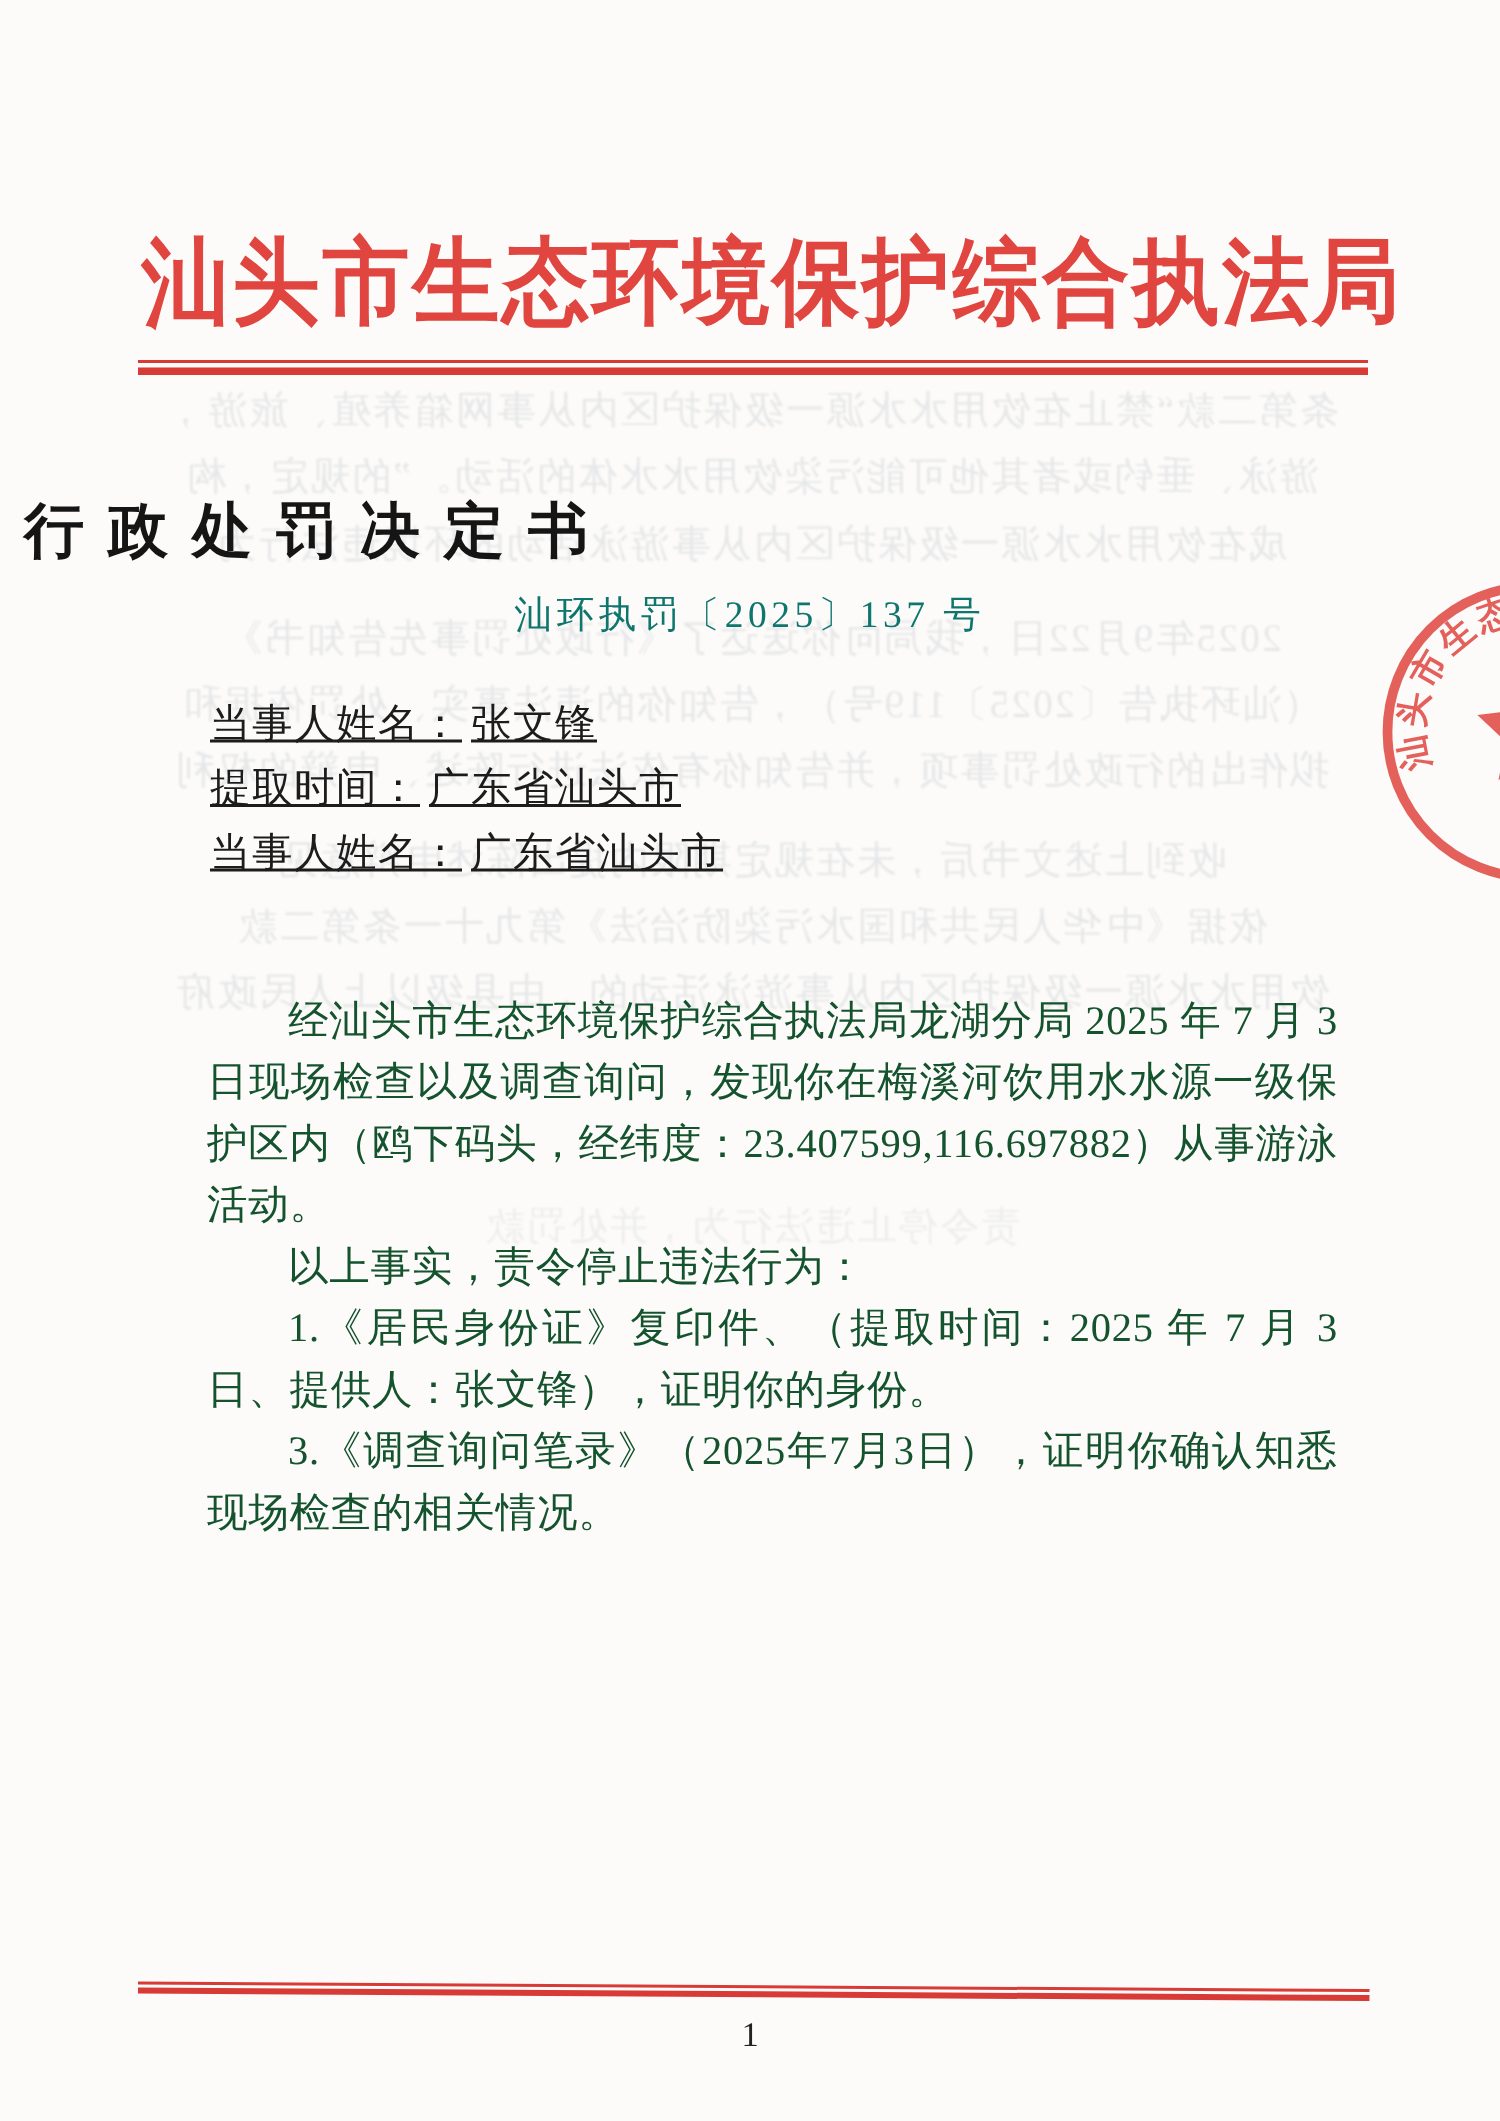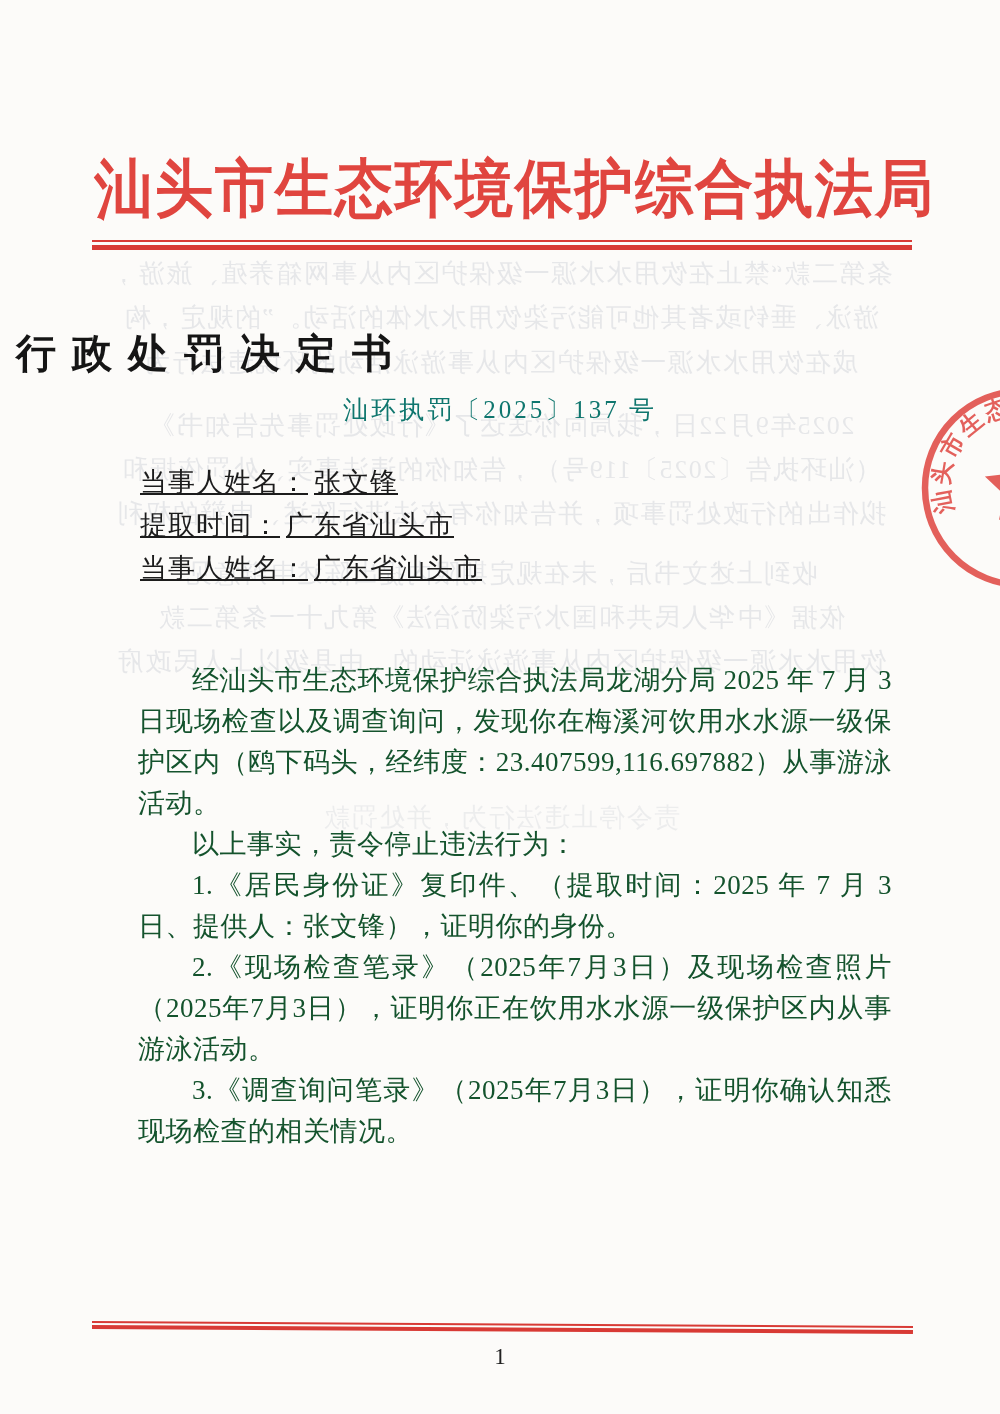--- a/index.html
+++ b/index.html
@@ -149,21 +149,20 @@
     </div>
     <div class="party-row">
       <span class="label">当事人姓名：</span><span class="value">广东省汕头市</span>
     </div>
   </div>
 
   <div class="body-text">
     <p>经汕头市生态环境保护综合执法局龙湖分局 2025 年 7 月 3 日现场检查以及调查询问，发现你在梅溪河饮用水水源一级保护区内（鸥下码头，经纬度：23.407599,116.697882）从事游泳活动。</p>
     <p>以上事实，责令停止违法行为：</p>
     <p>1.《居民身份证》复印件、（提取时间：2025 年 7 月 3 日、提供人：张文锋），证明你的身份。</p>
-    <p>2.《现场检查笔录》（2025年7月3日）及现场检查照片（2025年7月3日），证明你正在饮用水水源一级保护区内从事游泳活动。</p>
     <p>3.《调查询问笔录》（2025年7月3日），证明你确认知悉现场检查的相关情况。</p>
   </div>
 
   <svg class="seal" viewBox="0 0 230 230" aria-hidden="true">
     <circle cx="104" cy="110" r="97" fill="none" stroke="#e25550" stroke-width="6.5"></circle>
     <path d="M 104 72 L 115.2 95.5 L 141.1 98.6 L 122 116.5 L 127 142 L 104 129.5 L 81 142 L 86 116.5 L 66.9 98.6 L 92.8 95.5 Z" fill="#e25550"></path>
     <path id="sealTextPath" d="M 36 135 A 73 73 0 1 1 172 135" fill="none"></path>
     <text font-size="23" font-weight="bold" fill="#e25550" font-family="Liberation Serif, DejaVu Serif, serif">
       <textPath href="#sealTextPath" startOffset="2" textLength="362">汕头市生态环境保护综合执法局</textPath>
     </text>

